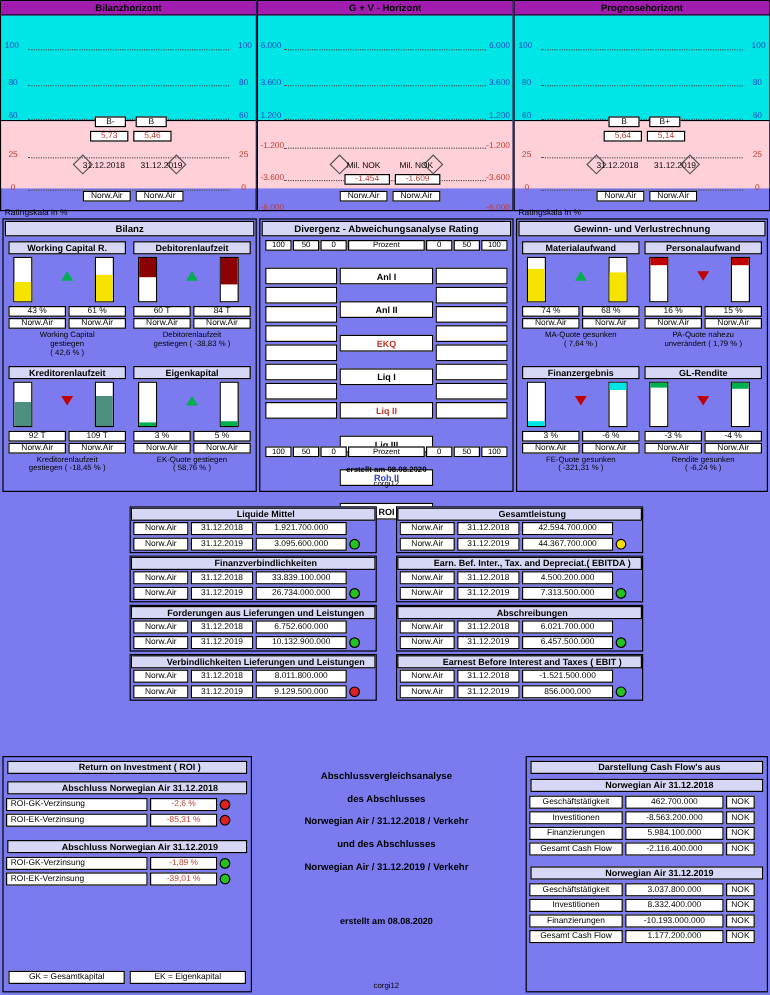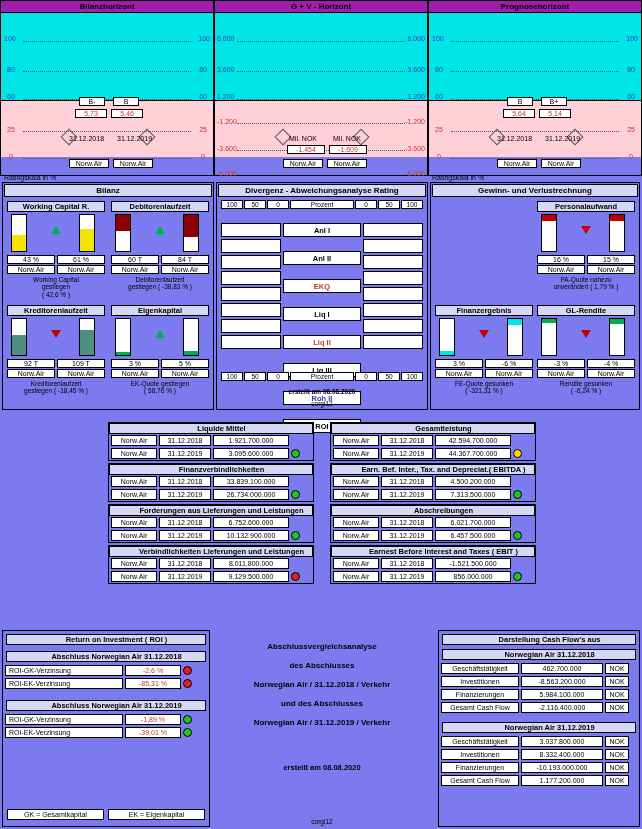--- a/index.html
+++ b/index.html
@@ -317,20 +317,42 @@
     <div class="scale-cell" style="width:22px;">0</div>
     <div class="scale-cell" style="width:22px;">50</div>
     <div class="scale-cell" style="width:22px;">100</div>
   </div>
   <div class="footer-note bold" style="position:absolute;left:0;right:0;bottom:14px;">erstellt am 08.08.2020</div>
   <div class="footer-note" style="position:absolute;left:0;right:0;bottom:2px;">corgi12</div>
 </div>
 
 <div class="panel" style="left:430px;top:182px;width:210px;height:228px;">
   <div class="title-bar" style="margin:1px;">Gewinn- und Verlustrechnung</div>
+  <div style="position:absolute;left:4px;top:18px;width:98px;">
+    <div class="sub-head">Materialaufwand</div>
+    <div style="position:relative;height:40px;margin-top:2px;">
+      <div class="gauge" style="position:absolute;left:4px;top:0;width:16px;height:38px;">
+        <div style="position:absolute;bottom:0;left:0;right:0;height:74%;background:#f5e400;"></div>
+      </div>
+      <div class="gauge" style="position:absolute;left:72px;top:0;width:16px;height:38px;">
+        <div style="position:absolute;bottom:0;left:0;right:0;height:68%;background:#f5e400;"></div>
+      </div>
+      <div class="tri-up" style="position:absolute;left:44px;top:12px;"></div>
+    </div>
+    <div class="val-row" style="margin-top:1px;">
+      <div class="val-cell">74 %</div>
+      <div class="val-cell">68 %</div>
+    </div>
+    <div class="val-row" style="margin-top:1px;">
+      <div class="val-cell">Norw.Air</div>
+      <div class="val-cell">Norw.Air</div>
+    </div>
+    <div class="note" style="white-space:pre-line;margin-top:2px;">MA-Quote gesunken
+( 7,64 % )</div>
+  </div>
   <div style="position:absolute;left:4px;top:122px;width:98px;">
     <div class="sub-head">Finanzergebnis</div>
     <div style="position:relative;height:40px;margin-top:2px;">
       <div class="gauge" style="position:absolute;left:4px;top:0;width:16px;height:38px;">
         <div style="position:absolute;bottom:0;left:0;right:0;height:10%;background:#00e5e5;"></div>
       </div>
       <div class="gauge" style="position:absolute;left:72px;top:0;width:16px;height:38px;">
         <div style="position:absolute;top:0;left:0;right:0;height:18%;background:#00e5e5;"></div>
       </div>
       <div class="tri-down" style="position:absolute;left:44px;top:12px;"></div>

